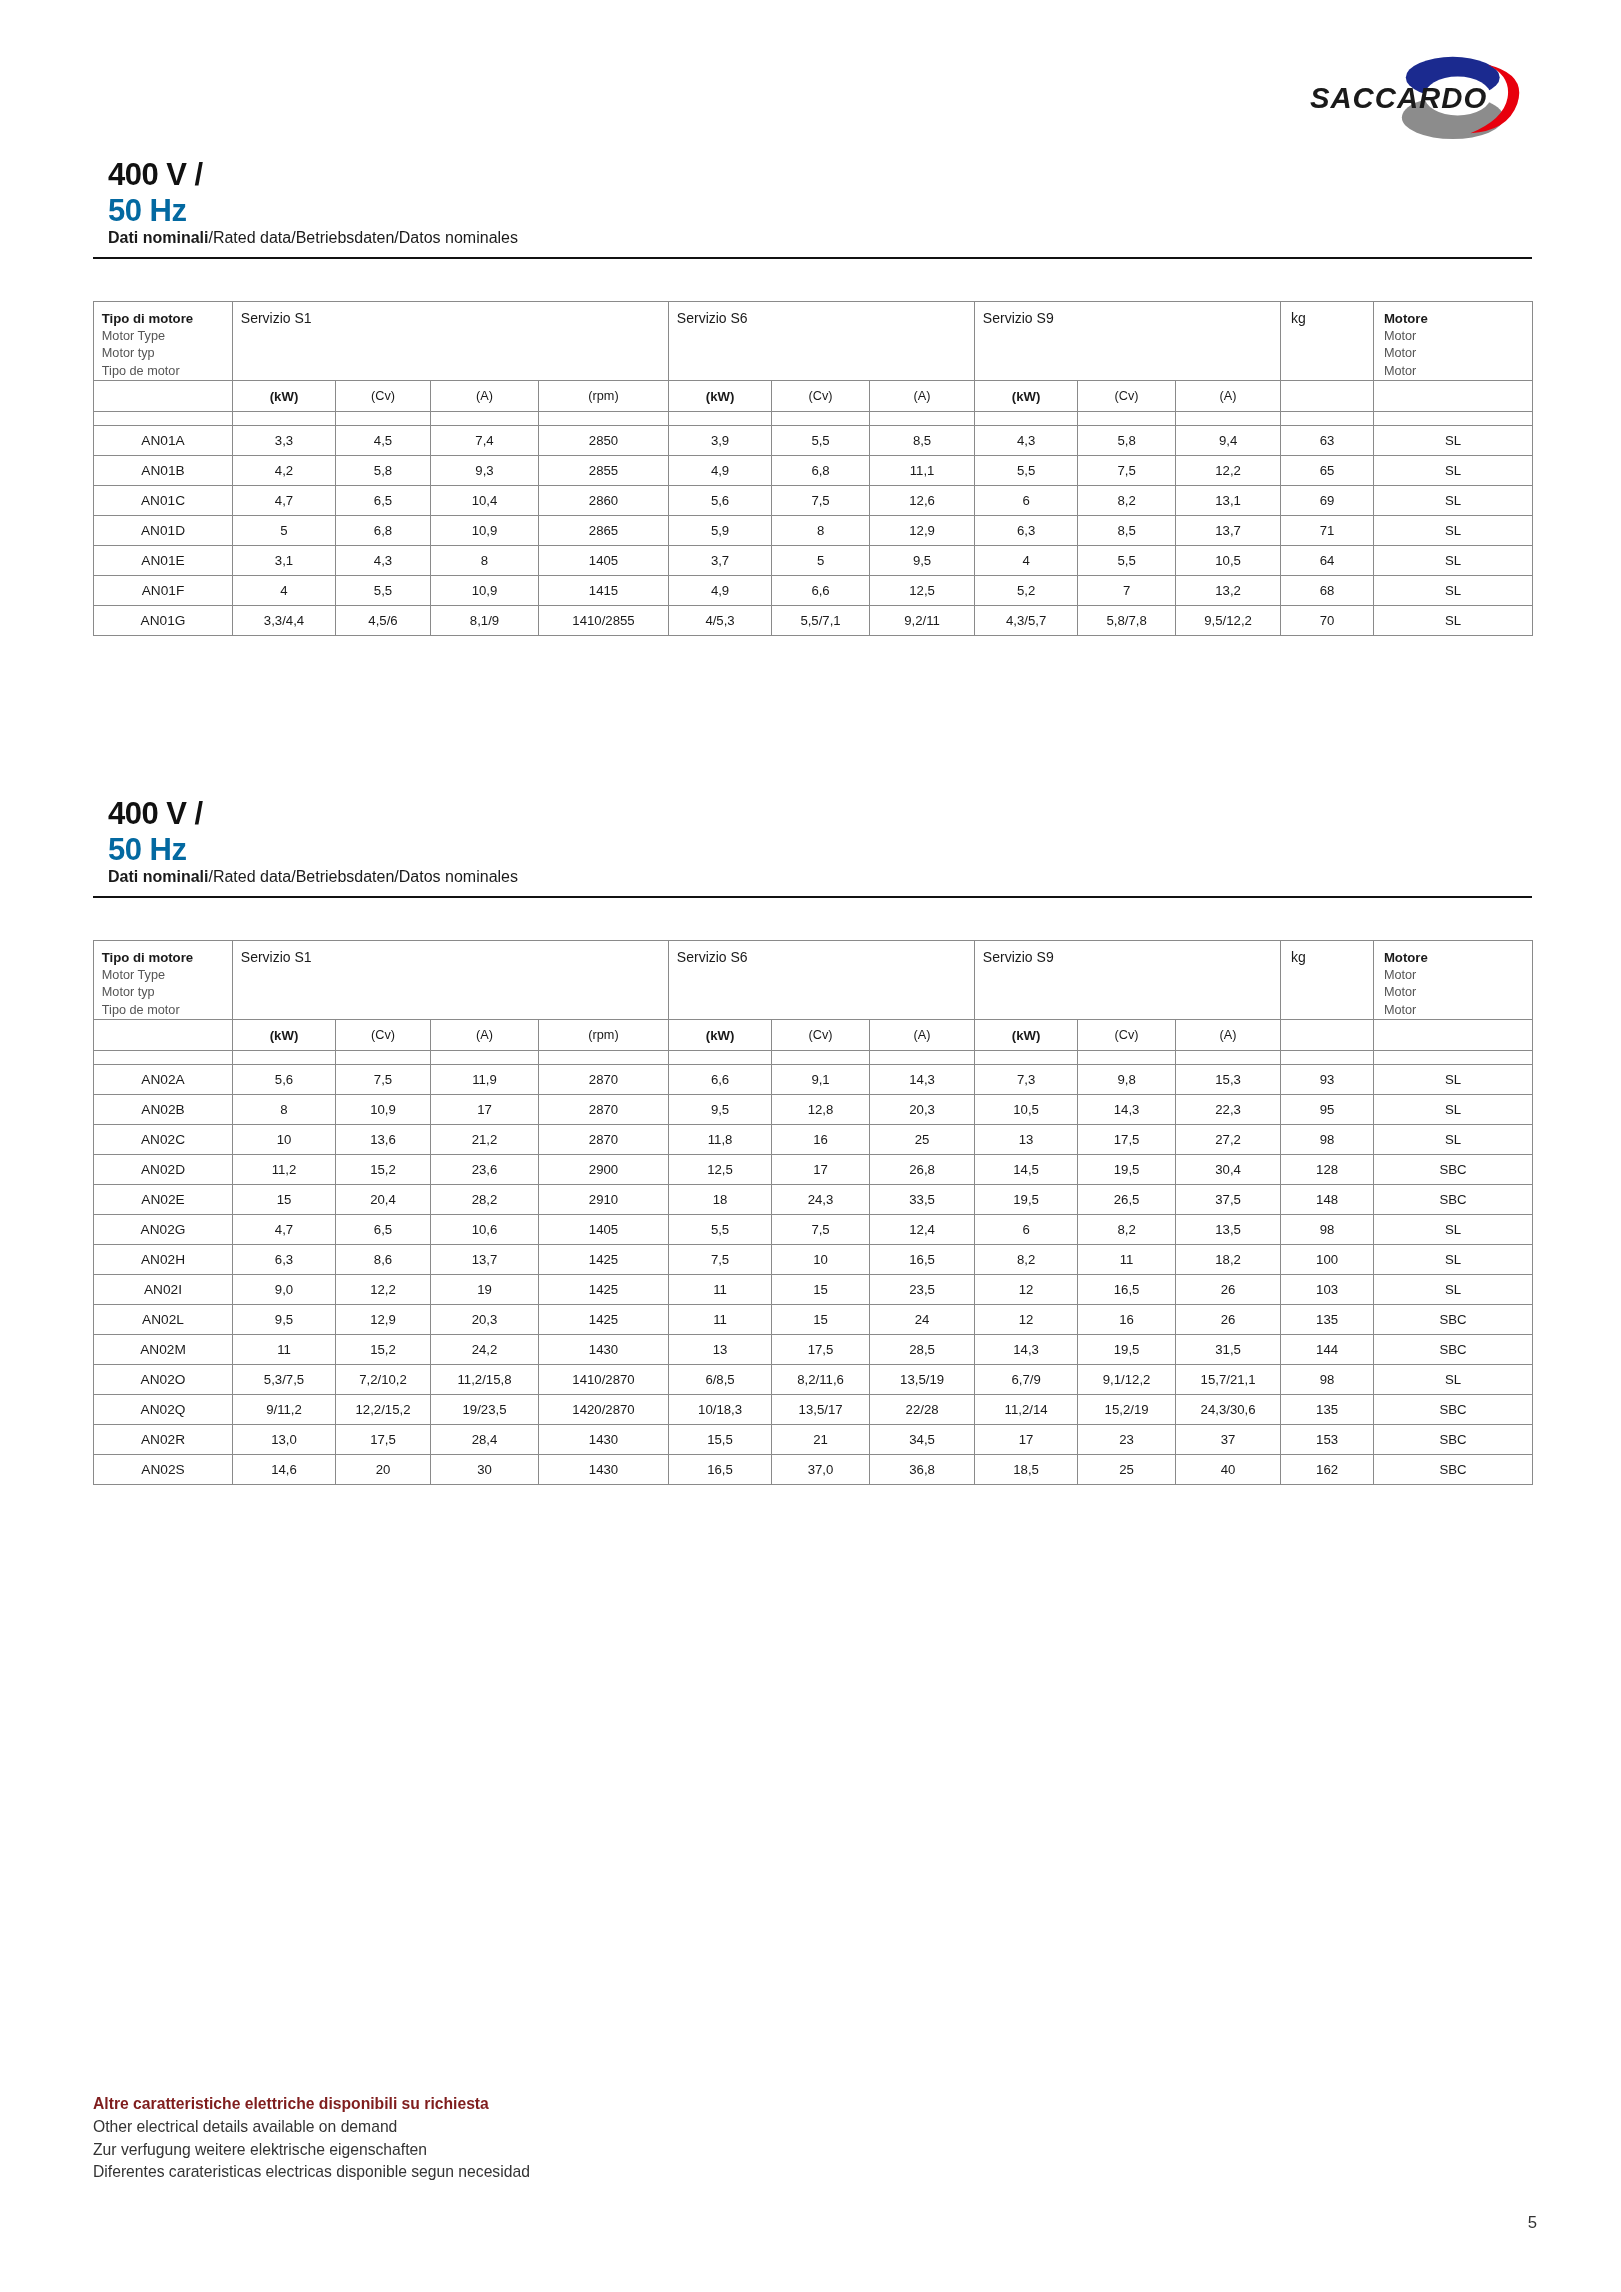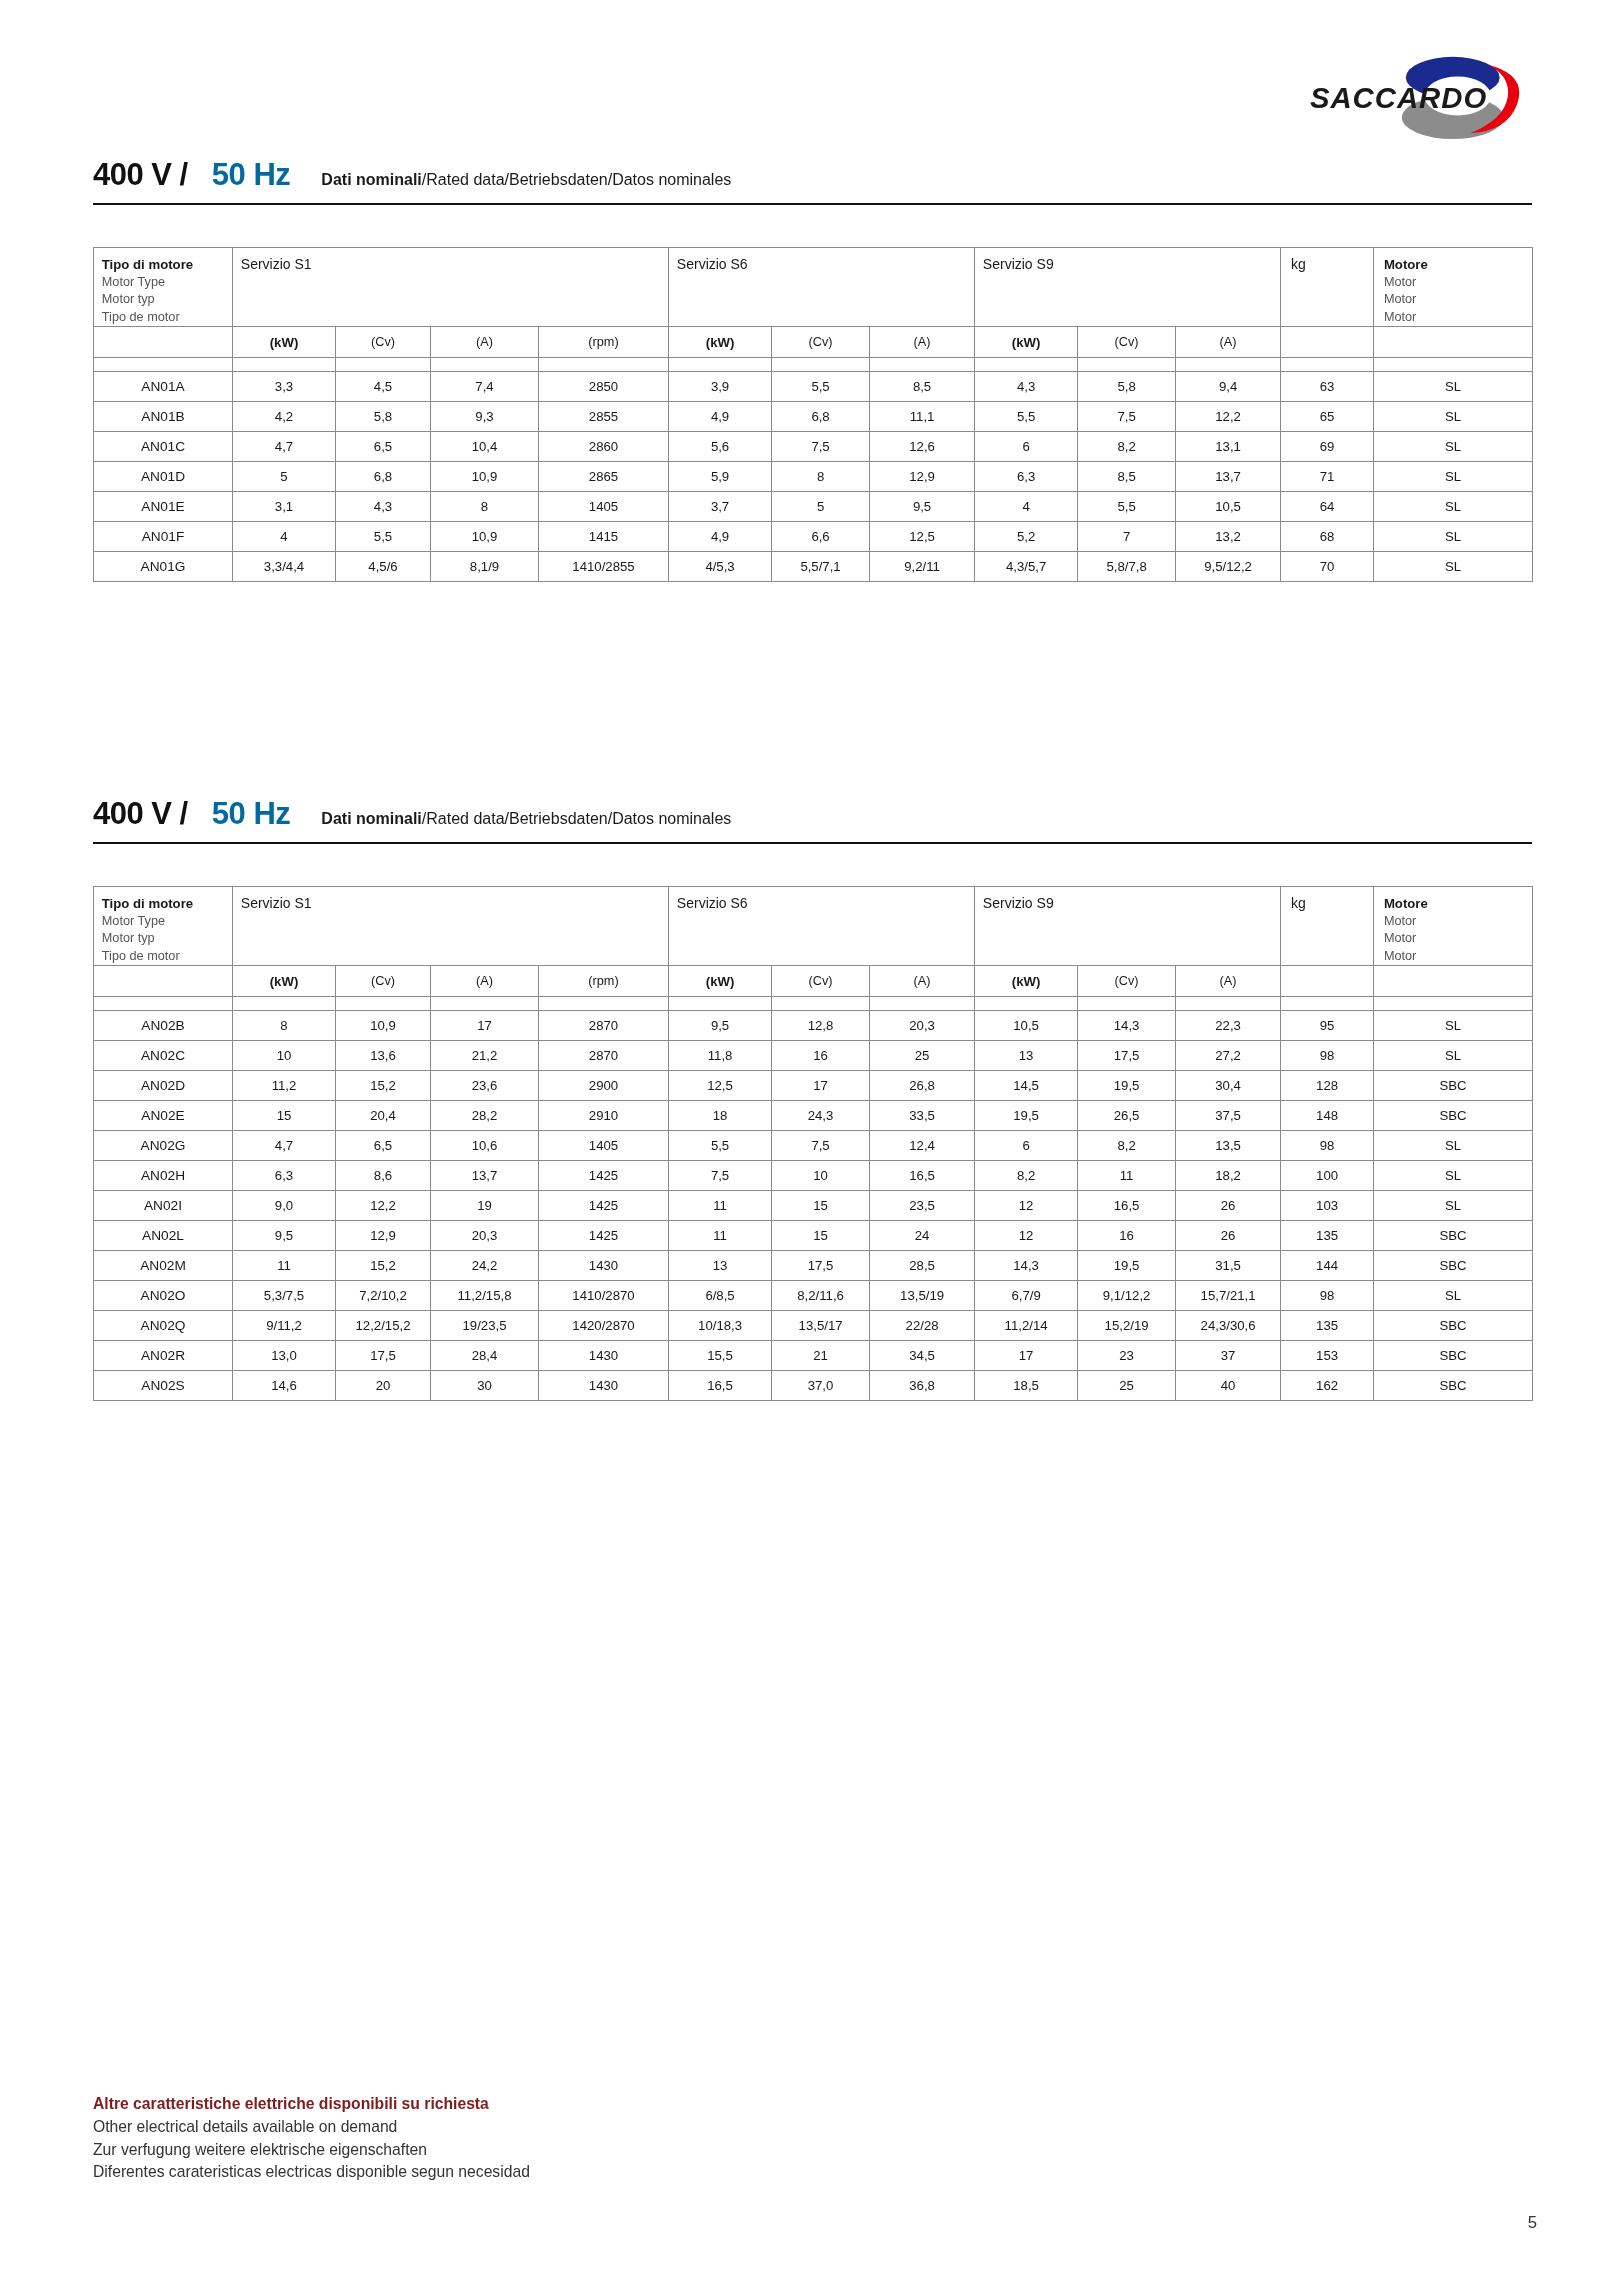--- a/index.html
+++ b/index.html
@@ -34,22 +34,23 @@
     position: absolute;
     left: 93px;
     width: 1439px;
   }
   .sec1 { top: 157px; }
   .sec2 { top: 796px; }
 
   .title-row {
     display: flex;
     align-items: baseline;
-    gap: 16px;
+    gap: 0px;
     padding-bottom: 5.9px;
+    flex-direction: column;
   }
   .voltage {
     font-size: 31px;
     font-weight: bold;
     letter-spacing: -0.5px;
     color: #111;
     white-space: pre;
   }
   .hz {
     font-size: 31px;
@@ -416,20 +417,35 @@
             <td></td>
             <td></td>
           <td></td>
             <td></td>
             <td></td>
           <td></td>
         </tr>
       </thead>
       <tbody class="body" id="tbody-2">
           <tr>
+            <td class="mtype nb-top">AN02A</td>
+            <td class="nb-top">5,6</td>
+            <td class="nb-top">7,5</td>
+            <td class="nb-top">11,9</td>
+            <td class="nb-top">2870</td>
+            <td class="nb-top">6,6</td>
+            <td class="nb-top">9,1</td>
+            <td class="nb-top">14,3</td>
+            <td class="nb-top">7,3</td>
+            <td class="nb-top">9,8</td>
+            <td class="nb-top">15,3</td>
+            <td class="nb-top">93</td>
+            <td class="nb-top">SL</td>
+          </tr>
+          <tr>
             <td class="mtype">AN02B</td>
             <td>8</td>
             <td>10,9</td>
             <td>17</td>
             <td>2870</td>
             <td>9,5</td>
             <td>12,8</td>
             <td>20,3</td>
             <td>10,5</td>
             <td>14,3</td>

